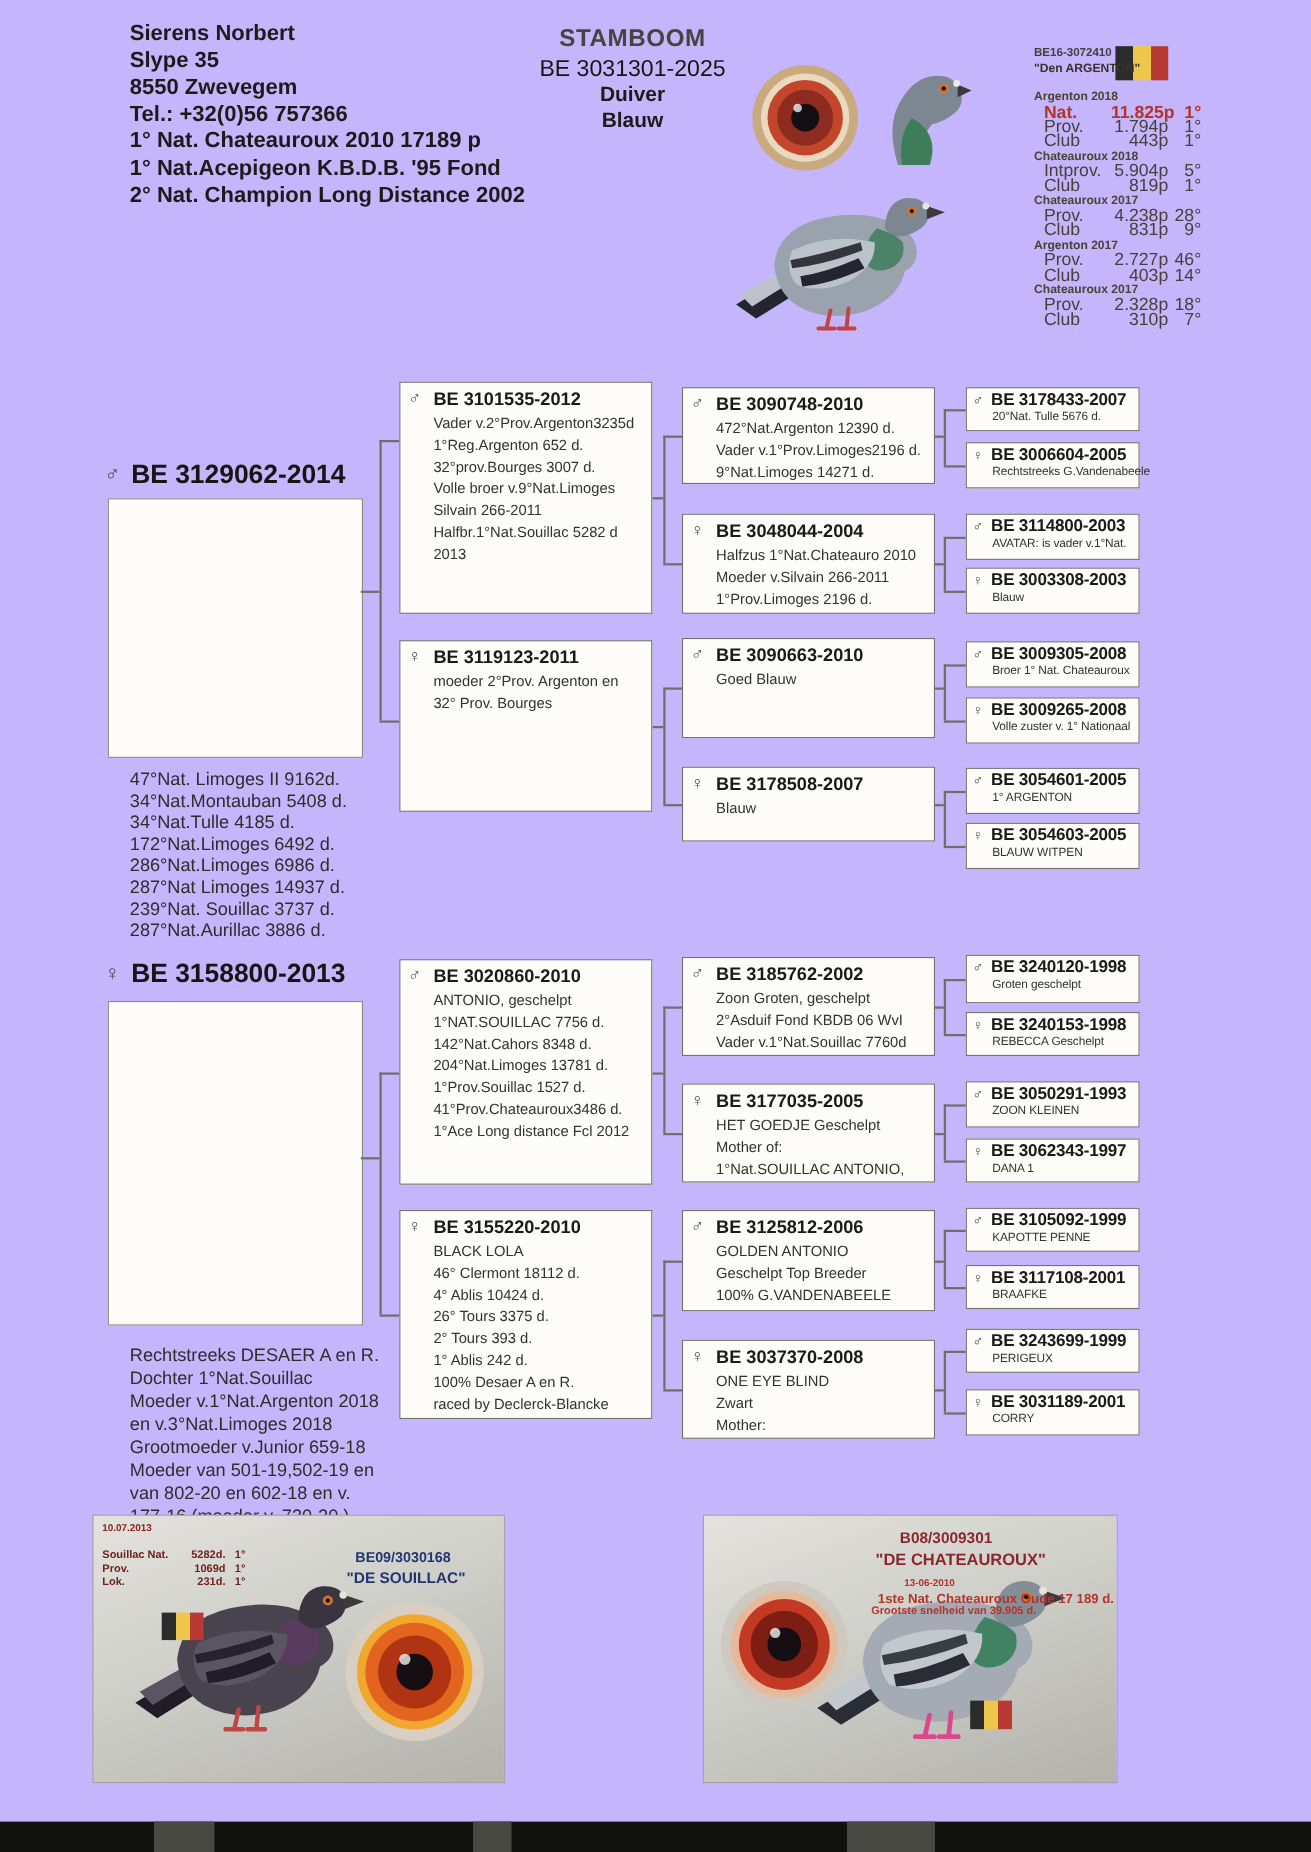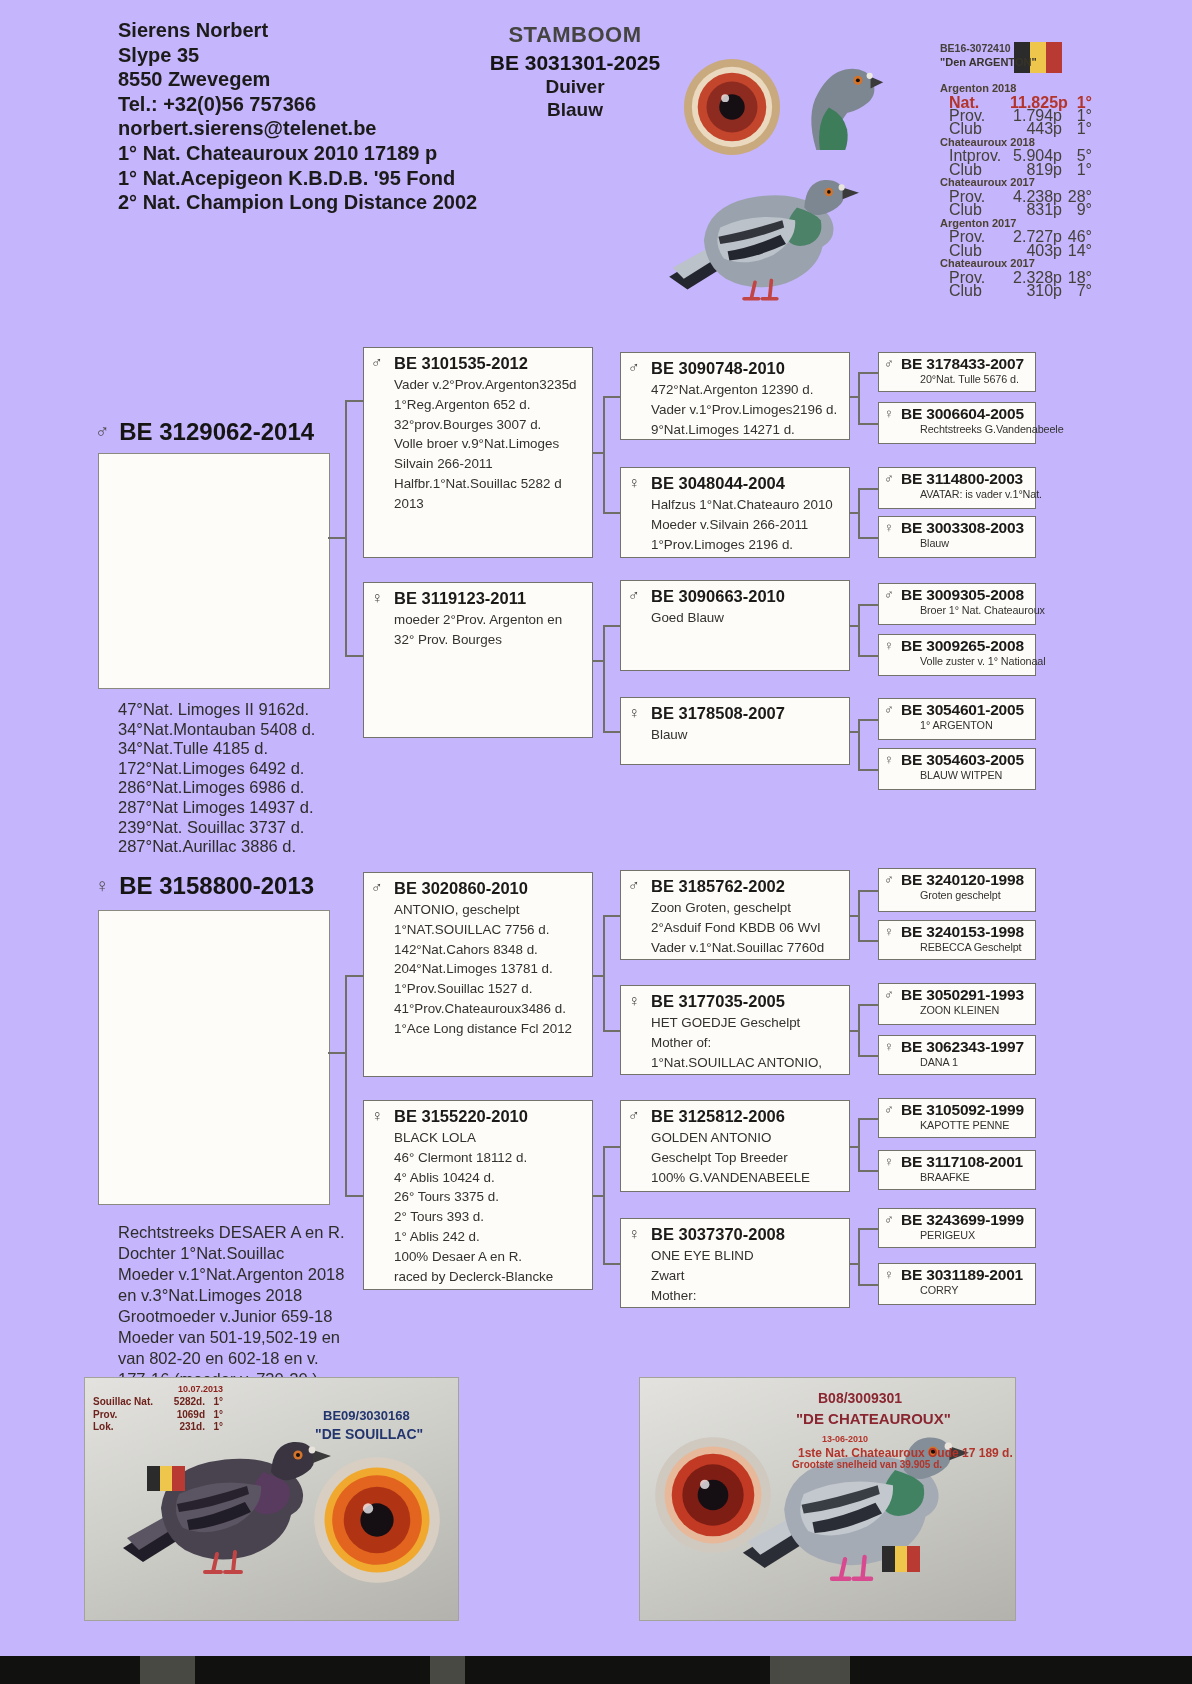--- a/index.html
+++ b/index.html
@@ -3,21 +3,21 @@
 <meta charset="utf-8">
 <style>
   html,body{margin:0;padding:0;background:#d9d8d4;}
   #page{position:relative;width:1192px;height:1684px;background:#c4b5fd;margin:0 auto;
         font-family:"Liberation Sans","DejaVu Sans",sans-serif;color:#2b2a27;overflow:hidden;}
 
   
   #owner{position:absolute;left:118px;top:18px;font-size:20px;font-weight:bold;line-height:24.6px;color:#1c1b19;}
   #title-block{position:absolute;left:430px;top:22px;width:290px;text-align:center;}
   #title-heading{font-size:22px;letter-spacing:.5px;color:#454440;font-weight:600;}
-  #title-ring{font-size:21px;font-weight:bold;color:#161513;margin-top:3px;}
+  #title-ring{font-size:21px;font-weight:normal;color:#161513;margin-top:3px;}
   #title-sex,#title-color{font-size:19px;font-weight:bold;color:#1c1b19;line-height:23px;}
   #featured-ring{position:absolute;left:940px;top:42px;font-size:10.5px;font-weight:bold;color:#44403a;}
   #featured-name{position:absolute;left:940px;top:56px;font-size:11px;font-weight:bold;color:#373329;}
   #featured-results{position:absolute;left:940px;top:82px;width:152px;}
   .fsec{font-size:11px;font-weight:bold;color:#4c4233;line-height:13.6px;}
   .frow{display:flex;font-size:16px;color:#45413a;line-height:13.4px;}
   .frow .flabel{padding-left:9px;flex:1;}
   .frow .fcount{width:52px;text-align:right;}
   .frow .frank{width:30px;text-align:right;}
   .frow.hl{color:#b3342a;font-weight:bold;}
@@ -36,21 +36,21 @@
   #sire-notes .note-line{font-size:16.5px;line-height:19.6px;color:#2e2d2a;}
   #dam-notes{position:absolute;left:118px;top:1222px;}
   #dam-notes .note-line{font-size:16.5px;line-height:21px;color:#2e2d2a;}
 
   .pbox{position:absolute;background:#fdfcf9;border:1px solid #73726b;box-sizing:border-box;}
   .pbox .sex{position:absolute;left:7px;top:6px;font-size:16px;color:#4a4944;}
   .pbox .ptitle{font-weight:bold;font-size:16.5px;color:#1b1a18;margin:6px 4px 2px 30px;white-space:nowrap;}
   .pbox .pline{font-size:13.4px;line-height:19.8px;color:#33322e;margin-left:30px;white-space:nowrap;}
   .pbox.small .sex{left:5px;top:3px;font-size:13px;}
   .pbox.small .ptitle{font-size:15.5px;margin:2px 2px 0 22px;letter-spacing:-0.2px;}
-  .pbox.small .pline{font-size:10.8px;line-height:13px;margin-left:41px;letter-spacing:-0.1px;}
+  .pbox.small .pline{font-size:10.8px;line-height:13px;margin-left:23px;letter-spacing:-0.1px;}
 
   .b-s2a{left:363px;top:347px;width:230px;height:211px}
   .b-s2b{left:363px;top:582px;width:230px;height:156px}
   .b-s3a{left:620px;top:352px;width:230px;height:88px}
   .b-s3b{left:620px;top:467px;width:230px;height:91px}
   .b-s3c{left:620px;top:580px;width:230px;height:91px}
   .b-s3d{left:620px;top:697px;width:230px;height:68px}
   .b-s4a{left:878px;top:352px;width:158px;height:40px}
   .b-s4b{left:878px;top:402px;width:158px;height:42px}
   .b-s4c{left:878px;top:467px;width:158px;height:42px}
@@ -77,21 +77,21 @@
   .conn{position:absolute;background:#6f6e67;}
   .conn.h{height:1.5px;}
   .conn.v{width:1.5px;}
 
   
   .photo{position:absolute;top:1378px;height:242px;background:linear-gradient(160deg,#e3e2de 0%,#cfcfca 45%,#b3b2ac 100%);box-shadow:0 0 0 1px #a3a29b;overflow:hidden;}
   #photo-left{left:85px;width:373px;}
   #photo-right{left:640px;width:375px;}
   .ph-caption1{font-weight:bold;white-space:nowrap;}
   #lp-res{position:absolute;left:8px;top:6px;color:#8c1f1a;}
-  #lp-date{font-size:9px;font-weight:bold;margin-bottom:2px;text-align:right;}
+  #lp-date{font-size:9px;font-weight:bold;margin-bottom:14px;}
   .lprow{display:flex;font-size:10px;line-height:12.5px;font-weight:bold;color:#6e221c;}
   .lprow .l{width:72px;}
   .lprow .c{width:40px;text-align:right;}
   .lprow .r{width:18px;text-align:right;}
   #lp-id{position:absolute;left:238px;top:30px;font-size:13px;color:#23356e;}
   #lp-name{position:absolute;left:230px;top:48px;font-size:14px;color:#23356e;font-weight:bold;}
   #lp-flag{position:absolute;left:62px;top:88px;width:38px;height:25px;}
   #lp-eye{position:absolute;left:228px;top:78px;width:128px;height:128px;}
   #lp-pigeon{position:absolute;left:28px;top:38px;width:230px;height:168px;}
   #rp-id{position:absolute;left:178px;top:12px;font-size:14px;color:#8a2630;}
@@ -156,21 +156,20 @@
   </defs>
 </svg>
 
 <div id="page">
 
   <div id="owner">
     <div>Sierens Norbert</div>
     <div>Slype 35</div>
     <div>8550 Zwevegem</div>
     <div>Tel.: +32(0)56 757366</div>
-    <div>norbert.sierens@telenet.be</div>
     <div>
         <div class="ach">1° Nat. Chateauroux 2010 17189 p</div>
         <div class="ach">1° Nat.Acepigeon K.B.D.B. '95 Fond</div>
         <div class="ach">2° Nat. Champion Long Distance 2002</div>
       </div>
   </div>
 
   <div id="title-block">
     <div id="title-heading">STAMBOOM</div>
     <div id="title-ring">BE 3031301-2025</div>

